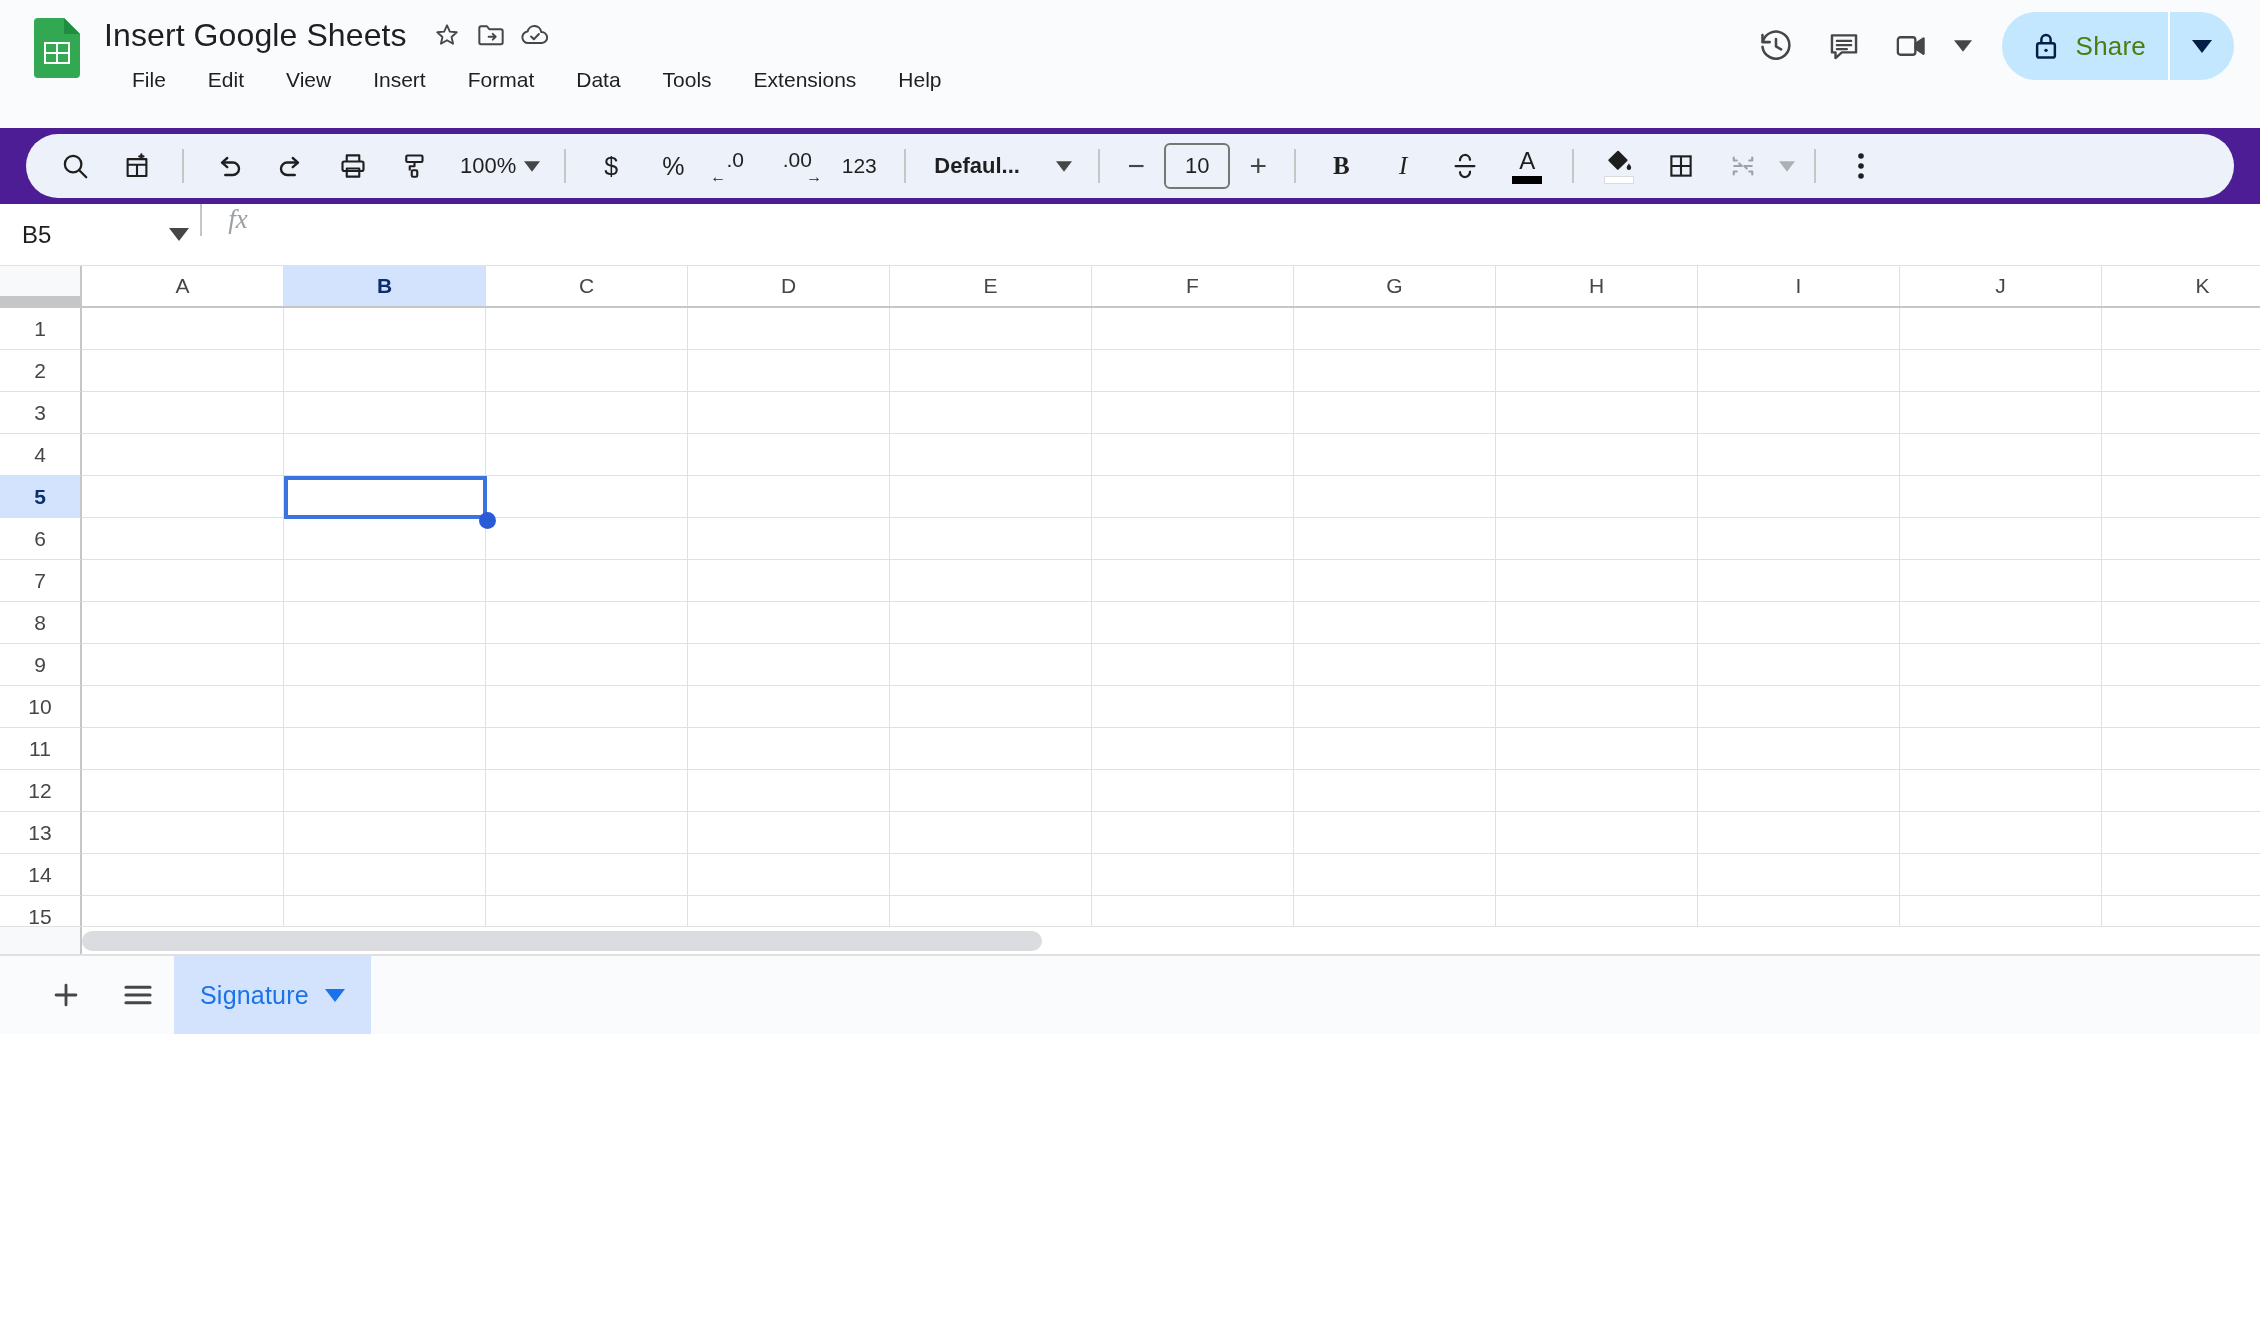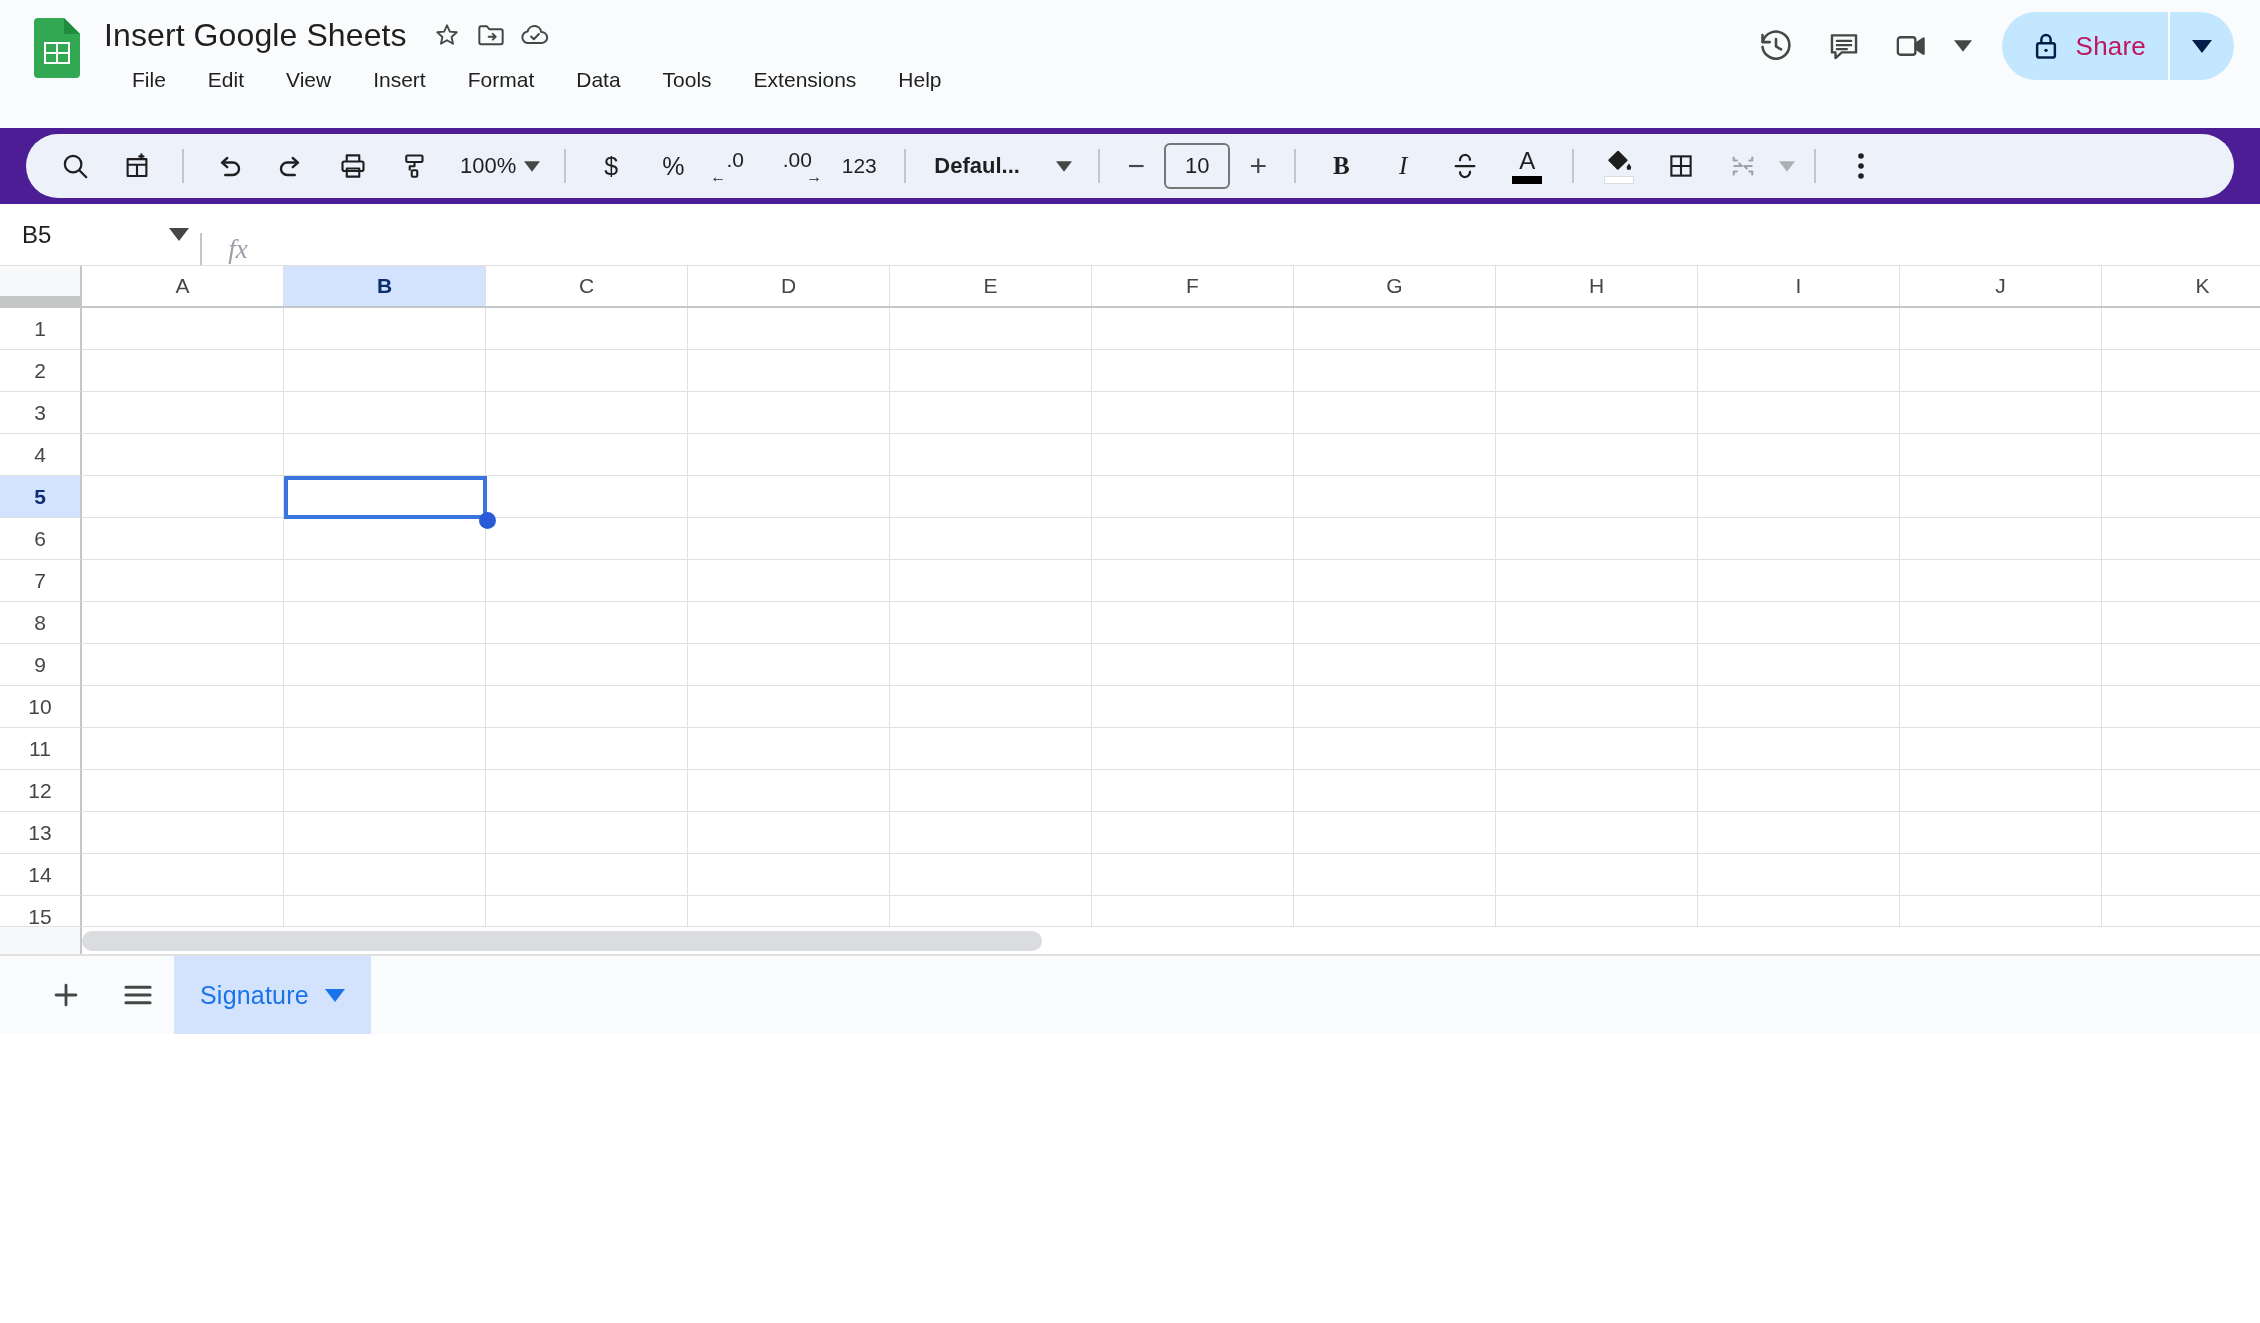--- a/index.html
+++ b/index.html
@@ -76,21 +76,21 @@
     display: flex; align-items: center;
     height: 68px;
     background: #c2e7ff;
     border-radius: 34px 0 0 34px;
     padding: 0 22px 0 30px;
     gap: 16px;
     cursor: pointer;
     margin-left: 22px;
   }
   .share-label {
-    font-size: 26px; color: #be185d; letter-spacing: 0.2px;
+    font-size: 26px; color: #4d7c0f; letter-spacing: 0.2px;
   }
   .share-caret {
     height: 68px; width: 66px;
     background: #c2e7ff;
     border-radius: 0 34px 34px 0;
     display: flex; align-items: center; justify-content: center;
     cursor: pointer;
     border-left: 2px solid #ffffff;
   }
 
@@ -152,21 +152,21 @@
     font-size: 30px; color:#444746; cursor:pointer;
   }
   .tb-bold { font-weight: bold; font-size: 25px; font-family: "Liberation Serif", serif; }
   .tb-ital { font-style: italic; font-size: 25px; font-family: "Liberation Serif", serif; }
   .disabled { opacity: 0.38; }
 
   
   .formula-bar {
     height: 62px;
     background: #ffffff;
-    display: flex; align-items: flex-end;
+    display: flex; align-items: flex-start;
     border-bottom: 1px solid #e0e0e0;
   }
   .namebox {
     width: 200px; height: 100%;
     display: flex; align-items: center;
     padding-left: 22px;
     cursor: text;
   }
   .namebox-text { font-size: 24px; color: #1f1f1f; flex: 1; }
   .namebox-caret { width: 42px; display:flex; align-items:center; justify-content:center; cursor:pointer; }

